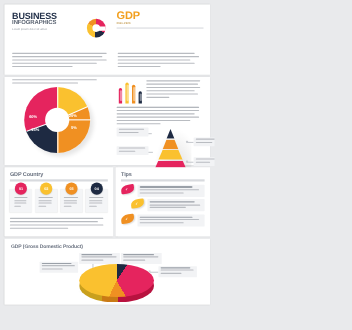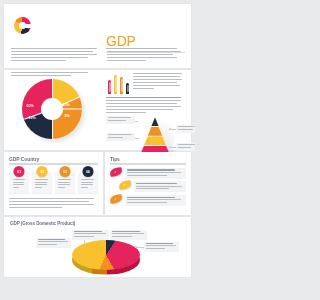--- a/index.html
+++ b/index.html
@@ -25,21 +25,21 @@
   .brand-i{font-size:5.4px;font-weight:bold;letter-spacing:-0.1px;color:#5d6674;line-height:5.6px;}
   .brand-sub{font-size:2.6px;color:#9aa0a8;line-height:3.4px;margin-top:.4px;}
   .logo{width:17px;height:17px;margin:6px 0 0 3px;position:relative;flex:0 0 auto;}
   .logo .ring{position:absolute;inset:0;border-radius:50%;
     background:conic-gradient(#e5245e 0deg 120deg,#1e2a42 120deg 190deg,#fac12f 190deg 300deg,#f09022 300deg 360deg);}
   .logo .hole{position:absolute;left:5px;top:5px;width:7px;height:7px;border-radius:50%;background:#fff;}
   .logo .notch{position:absolute;right:0px;top:6.5px;width:8px;height:4px;background:#fff;
     border-top-left-radius:4px;border-bottom-left-radius:4px;}
 
   .hdr-right{flex:1;padding:6px 6px 0 4px;box-sizing:border-box;}
-  .gdp-title{font-size:14px;font-weight:normal;color:#f2a020;letter-spacing:-.2px;line-height:9px;margin-top:27px;}
+  .gdp-title{font-size:10px;font-weight:bold;color:#f2a020;letter-spacing:-.2px;line-height:9px;}
   .gdp-sub{font-size:2.4px;font-weight:bold;color:#b98a33;letter-spacing:.15px;margin-top:.6px;}
   .rule{height:1.6px;background:#d8dade;margin-top:2px;}
 
   
   .row2{display:flex;margin-top:2px;height:80px;}
   .col-l{width:98px;box-sizing:border-box;padding:2px 6px 0 7px;}
   .col-r{flex:1;box-sizing:border-box;padding:2px 6px 0 4px;}
 
   .donut-wrap{position:relative;width:76px;height:60px;margin:3px auto 0;}
   .donut{position:absolute;left:6px;top:0;width:60px;height:60px;border-radius:50%;
@@ -116,20 +116,25 @@
 </head>
 <body>
 
 <div class="page">
 
   <div class="panel">
     <div class="hdr">
 
       <div class="hdr-left">
         <div style="display:flex;align-items:flex-start;">
+          <div style="flex:1">
+            <div class="brand-b">BUSINESS</div>
+            <div class="brand-i">INFOGRAPHICS</div>
+            <div class="brand-sub">Lorem ipsum dolor sit amet.</div>
+          </div>
           <div class="logo">
             <div class="ring"></div>
             <div class="notch"></div>
             <div class="hole"></div>
           </div>
         </div>
       </div>
 
       <div class="hdr-right">
         <div class="gdp-title">GDP</div>

